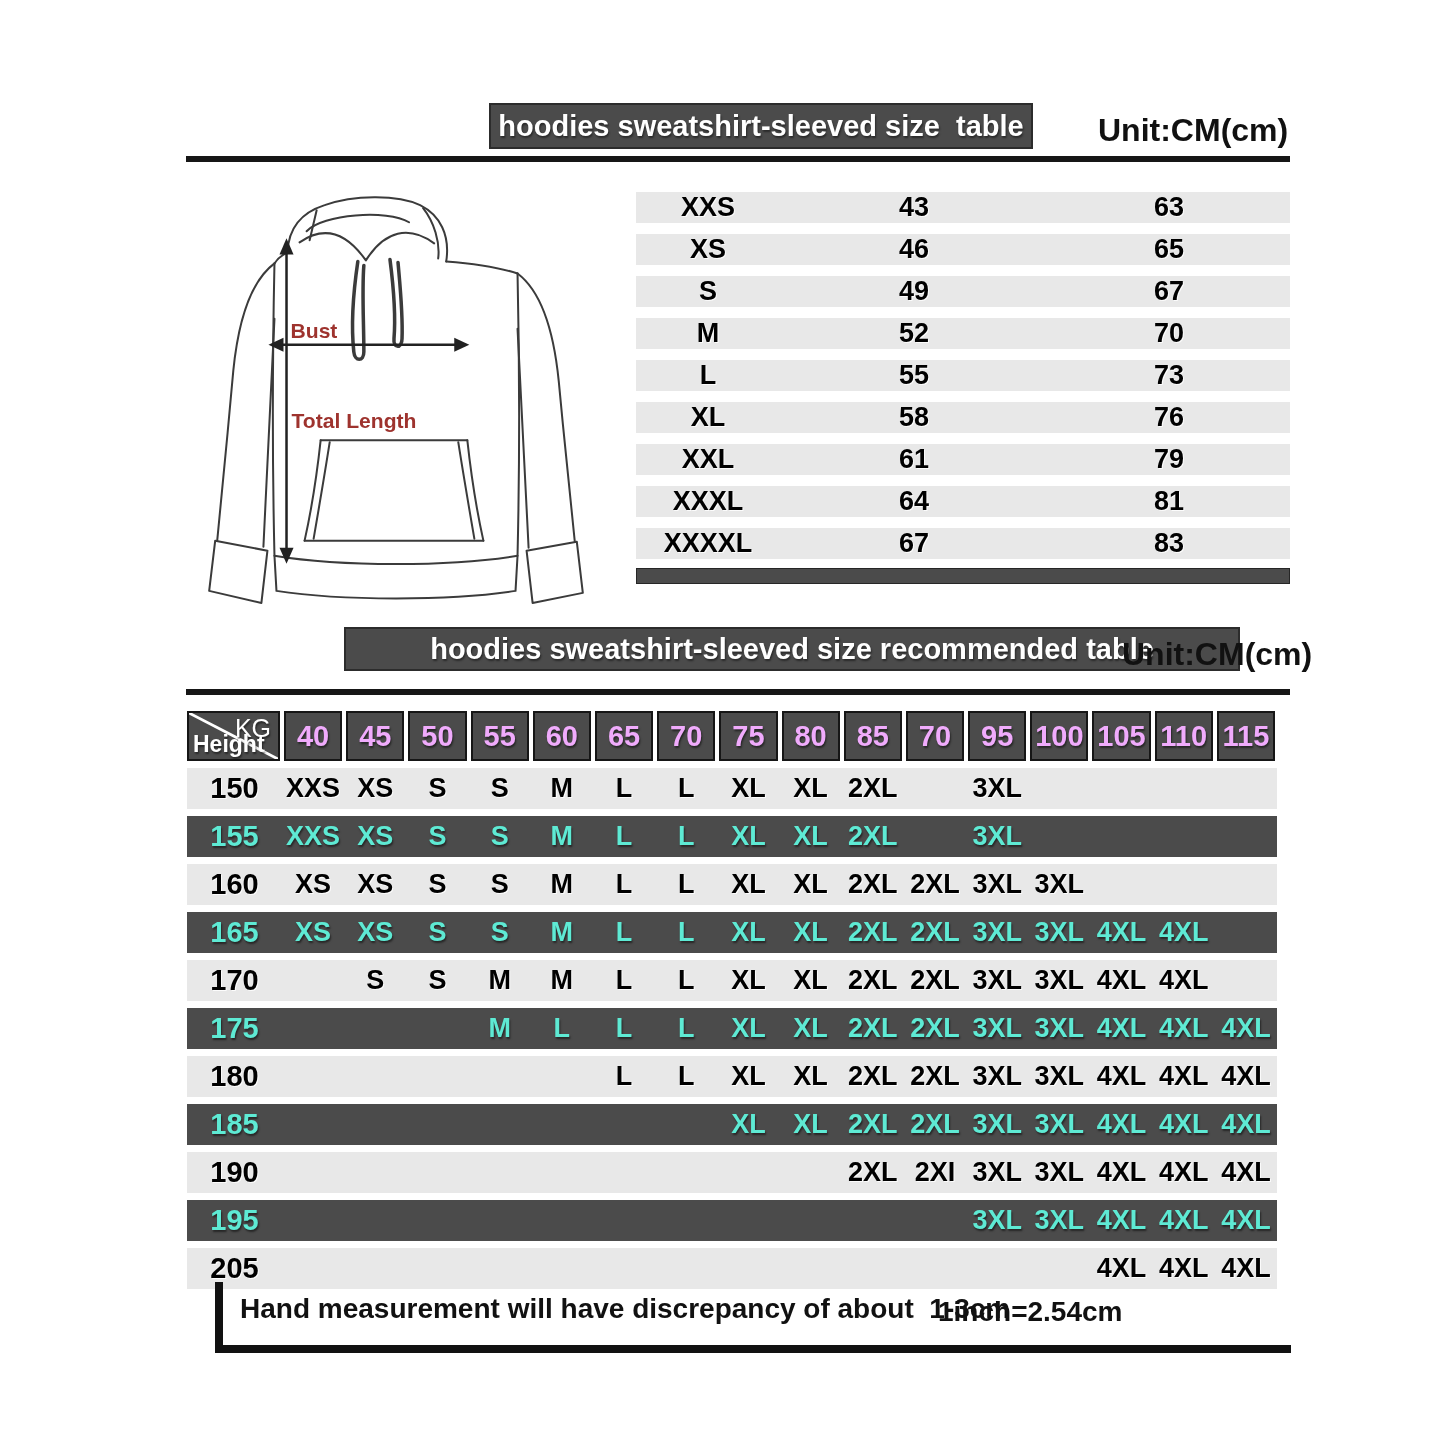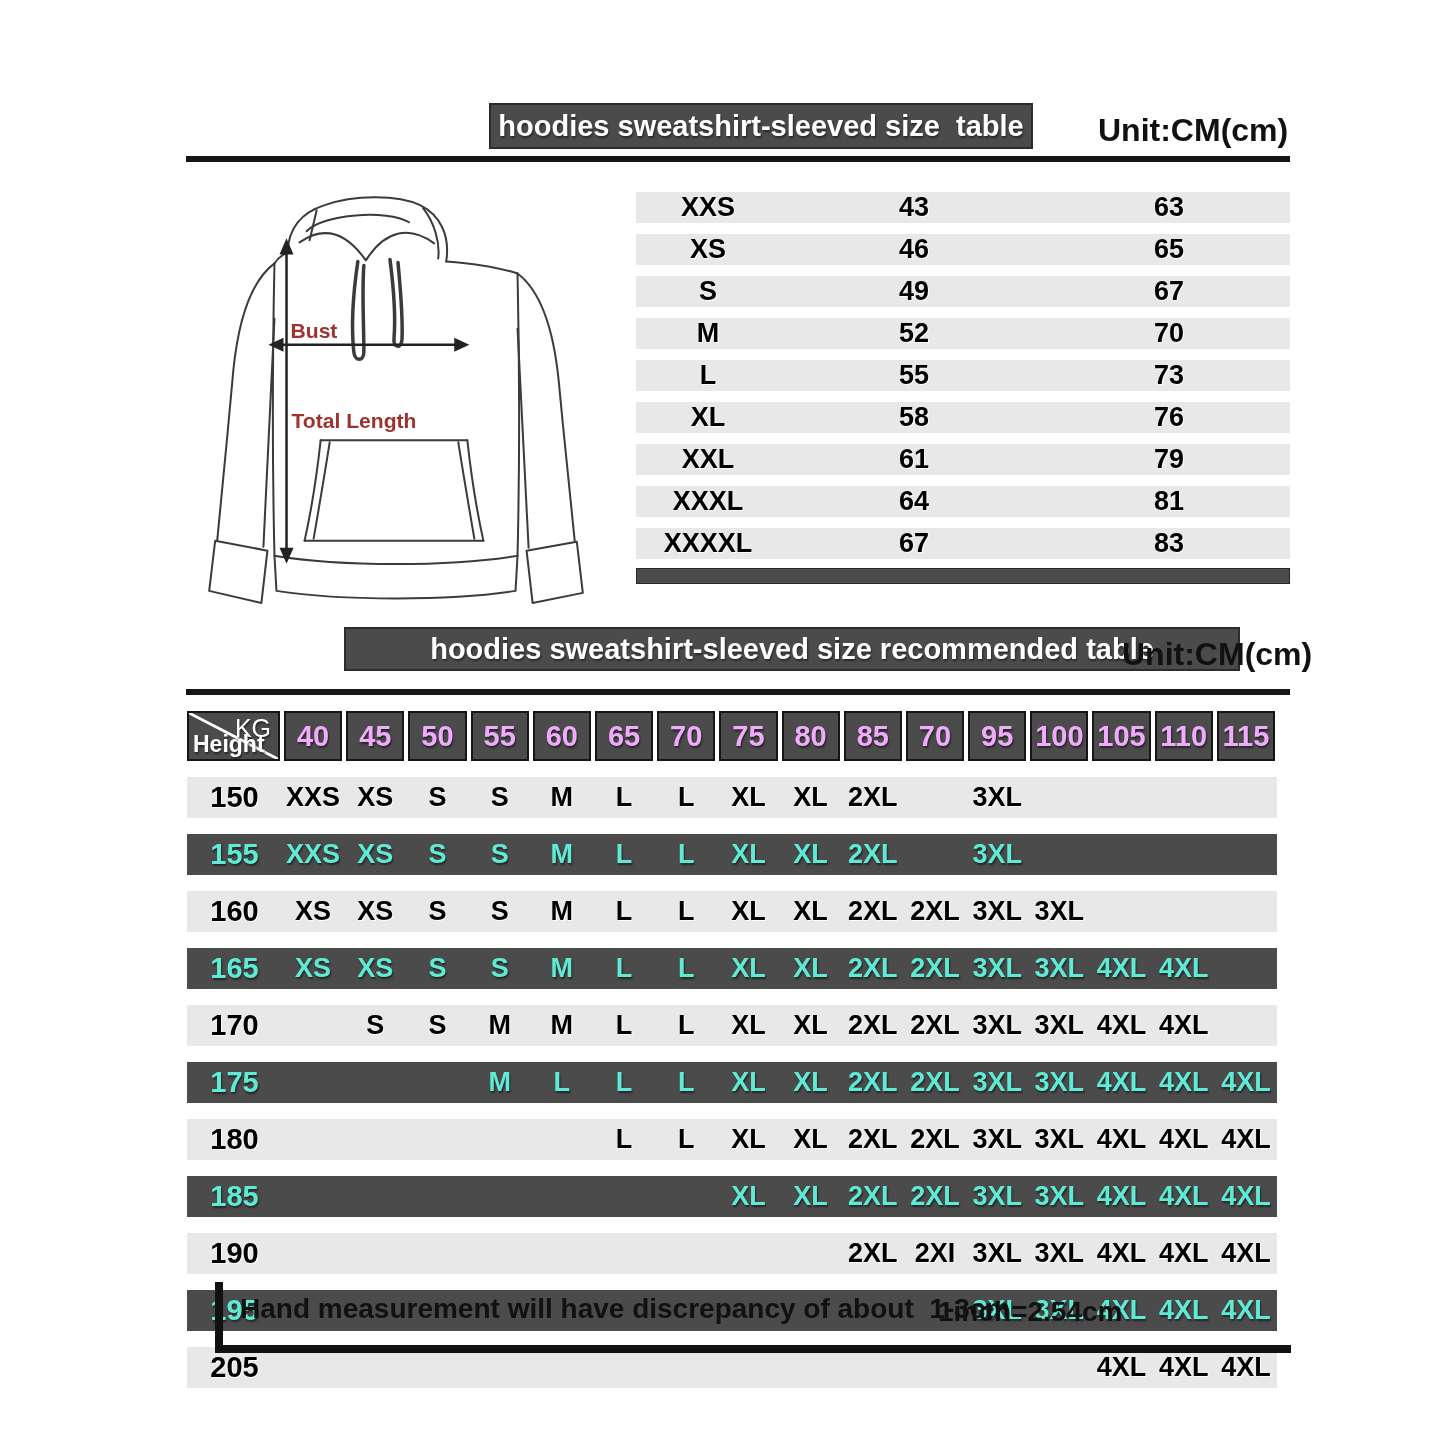--- a/index.html
+++ b/index.html
@@ -43,21 +43,21 @@
     display:flex; align-items:center; justify-content:center;
     color:#f0abfc; font-weight:bold; font-size:29px;
     text-shadow:1px 2px 2px rgba(0,0,0,0.5);
   }
   .rec-corner { margin-right:2px; background:#4b4b4b; border:2px solid #161616; position:relative; }
   .rec-corner .kg { position:absolute; top:1px; right:7px; color:#fff; font-weight:normal; font-size:25px;
                     text-shadow:1px 2px 2px rgba(0,0,0,0.5); }
   .rec-corner .hgt { position:absolute; bottom:1px; left:4px; color:#fff; font-weight:bold; font-size:23px;
                      text-shadow:1px 2px 2px rgba(0,0,0,0.5); }
   .rec-corner svg { position:absolute; inset:0; width:100%; height:100%; }
-  .rec-row { height:41px; margin-top:16px; font-weight:bold; }
+  .rec-row { height:41px; margin-top:7px; font-weight:bold; }
   .rec-row.light { background:#e8e8e8; color:#000; }
   .rec-row.dark  { background:#4b4b4b; color:#5eead4; }
   .rec-row.dark > div { text-shadow:1px 2px 2px rgba(0,0,0,0.5); }
   .rec-row.light > div { text-shadow:1px 1px 0 rgba(255,255,255,0.85); }
   .rec-row .h { font-size:29px; text-align:center; }
   .rec-row .c { font-size:27px; text-align:center; }
 
   
   .note-vbar, .note-hbar { background:#111; }
   .note-text { color:#111; font-weight:bold; font-size:28px; white-space:pre; }

